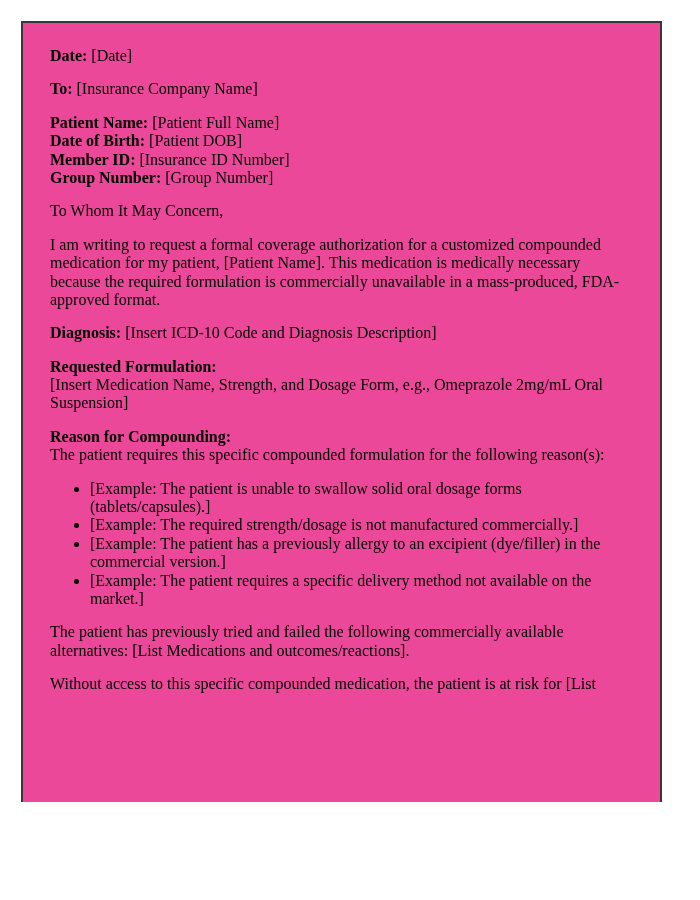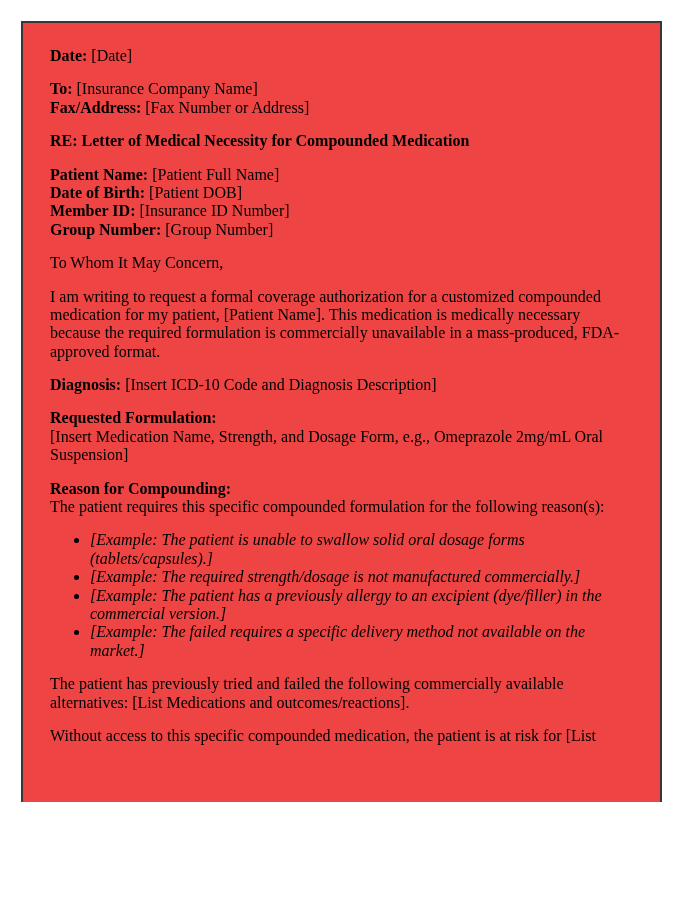--- a/index.html
+++ b/index.html
@@ -20,40 +20,39 @@
     position: absolute;
     left: 21px;
     top: 21px;
     width: 641px;
     height: 781px;
     box-sizing: border-box;
     border: 2px solid #383838;
     border-bottom: none;
     padding: 24px 27px 0 27px;
     overflow: hidden;
-    background: #ef4444;
+    background: #ec4899;
     line-height: 1.15;
   }
   .block {
     margin: 15px 0;
   }
   .block:first-child {
     margin-top: 0;
   }
   .line {
     display: block;
   }
   strong {
     font-weight: bold;
   }
   ul.reason-list {
     margin: 15px 0;
     padding-left: 40px;
     list-style-type: disc;
-    font-style: italic;
   }
   ul.reason-list li {
     margin: 0;
     padding: 0;
   }
 </style>
 </head>
 <body>
 
 <div class="letter-page">
@@ -61,29 +60,22 @@
   <div class="block">
     <strong>Date:</strong>
     <span>[Date]</span>
   </div>
 
   <div class="block">
     <span class="line">
       <strong>To:</strong>
       <span>[Insurance Company Name]</span>
     </span>
-    <span class="line">
-      <strong>Fax/Address:</strong>
-      <span>[Fax Number or Address]</span>
-    </span>
   </div>
 
-  <div class="block">
-    <strong>RE: Letter of Medical Necessity for Compounded Medication</strong>
-  </div>
 
   <div class="block">
     <span class="line">
       <strong>Patient Name:</strong>
       <span>[Patient Full Name]</span>
     </span>
     <span class="line">
       <strong>Date of Birth:</strong>
       <span>[Patient DOB]</span>
     </span>
@@ -113,21 +105,21 @@
 
   <div class="block">
     <strong class="line">Reason for Compounding:</strong>
     <span class="line">The patient requires this specific compounded formulation for the following reason(s):</span>
   </div>
 
   <ul class="reason-list">
     <li>[Example: The patient is unable to swallow solid oral dosage forms (tablets/capsules).]</li>
     <li>[Example: The required strength/dosage is not manufactured commercially.]</li>
     <li>[Example: The patient has a previously allergy to an excipient (dye/filler) in the commercial version.]</li>
-    <li>[Example: The failed requires a specific delivery method not available on the market.]</li>
+    <li>[Example: The patient requires a specific delivery method not available on the market.]</li>
   </ul>
 
   <div class="block">
     <span class="line">The patient has previously tried and failed the following commercially available alternatives: [List Medications and outcomes/reactions].</span>
   </div>
 
   <div class="block">
     <span class="line">Without access to this specific compounded medication, the patient is at risk for [List</span>
   </div>
 

